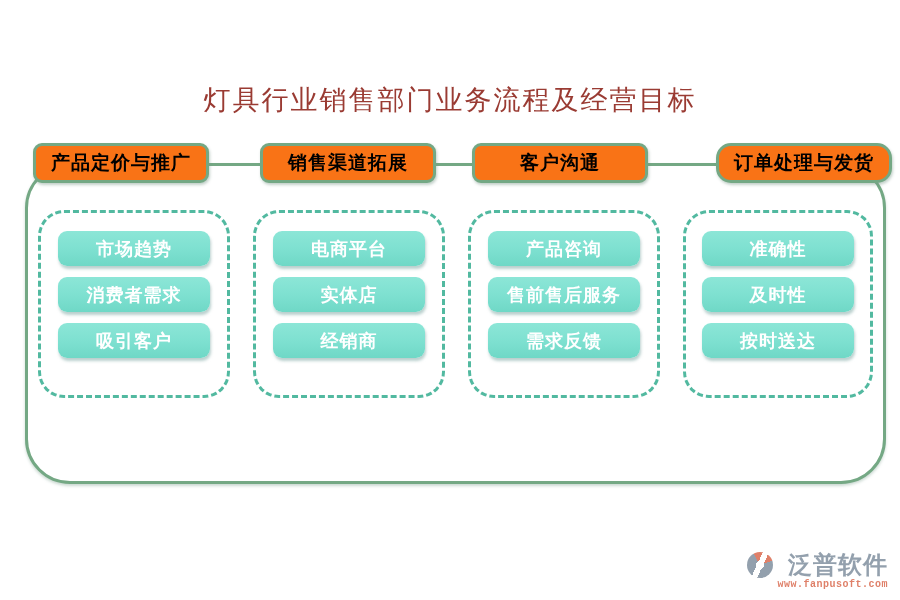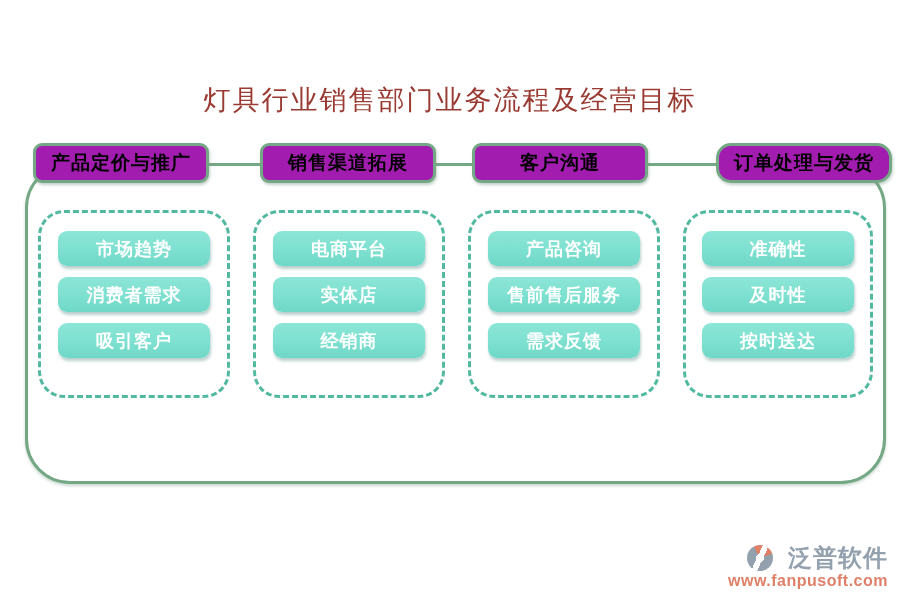--- a/index.html
+++ b/index.html
@@ -16,21 +16,21 @@
   }
   .outer{
     position:absolute;left:25px;top:163px;width:855px;height:315px;
     border:3px solid var(--frame-green,#74a884);
     border-radius:45px;
     box-shadow:0 2px 3px rgba(140,170,155,.45);
     background:#ffffff;
   }
   .stage-header{
     position:absolute;top:143px;height:34px;width:170px;
-    background:#a21caf;
+    background:#f97316;
     border:3px solid var(--frame-green,#74a884);
     border-radius:9px;
     box-shadow:1px 2px 3px rgba(120,150,135,.45);
     display:flex;align-items:center;justify-content:center;
     font-size:19px;font-weight:bold;color:#000000;
     letter-spacing:1px;z-index:2;
   }
   .h0{left:33px;}
   .h1{left:260px;}
   .h2{left:472px;}
@@ -65,22 +65,22 @@
     background:
       linear-gradient(115deg, transparent 42%, #ffffff 42% 58%, transparent 58%),
       radial-gradient(circle at 50% 50%, #ffffff 0 4px, transparent 4px),
       conic-gradient(from -30deg at 50% 50%, var(--url-orange,#df8069) 0 100deg, var(--brand-gray,#93a0ad) 100deg 360deg);
   }
   .brand-name{
     font-size:24px;font-weight:bold;color:var(--brand-gray,#93a0ad);
     letter-spacing:1px;line-height:1;
   }
   .brand-url{
-    font-family:Liberation Sans, sans-serif;
-    font-size:16px;font-weight:bold;color:var(--url-orange,#df8069);
+    font-family:Liberation Mono, monospace;
+    font-size:10px;font-weight:bold;color:var(--url-orange,#df8069);
     letter-spacing:0.5px;margin-top:1px;
   }
 </style>
 </head>
 <body>
 
 <div class="canvas">
 
   <h1 class="title">灯具行业销售部门业务流程及经营目标</h1>
 

